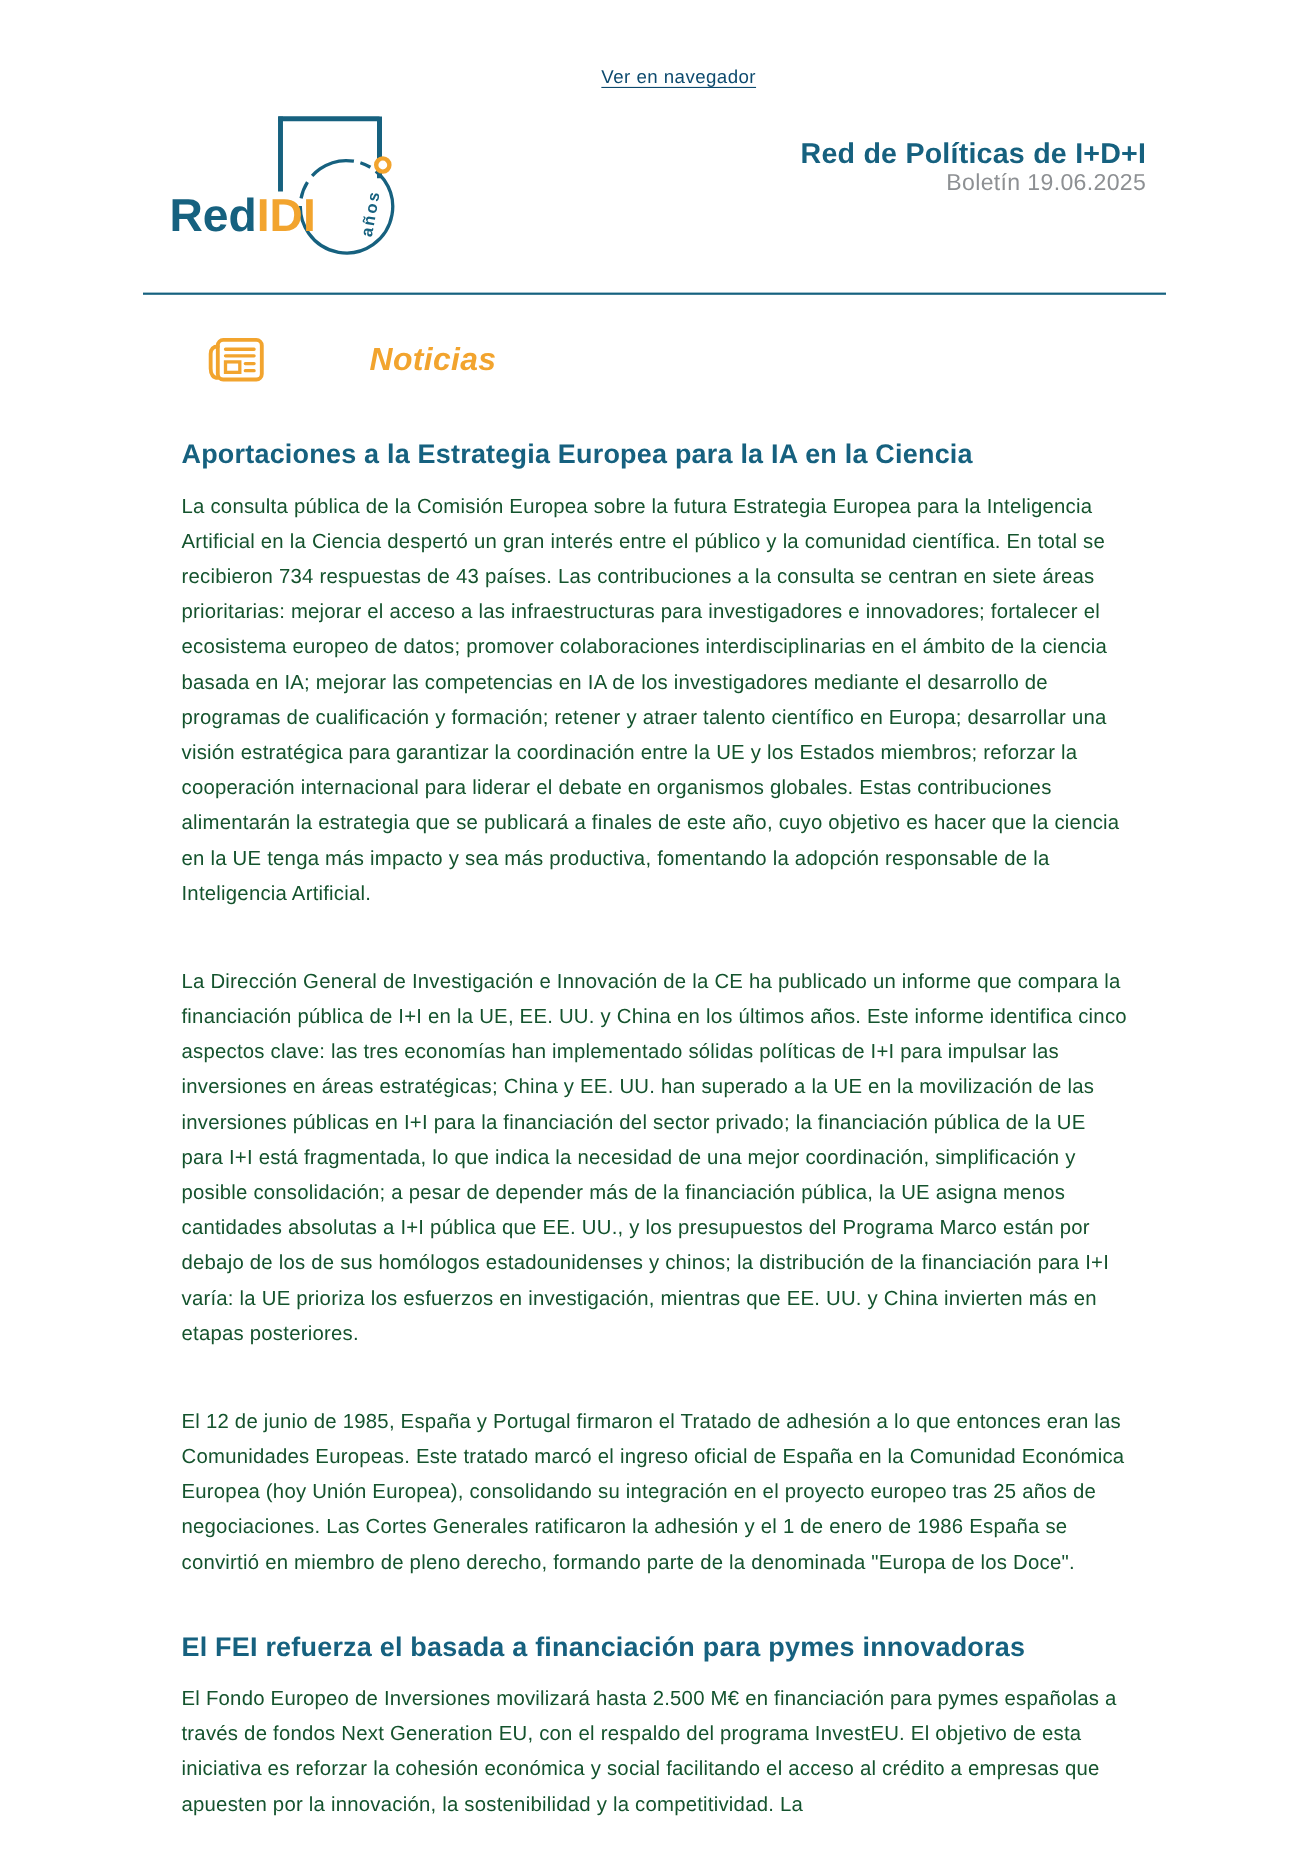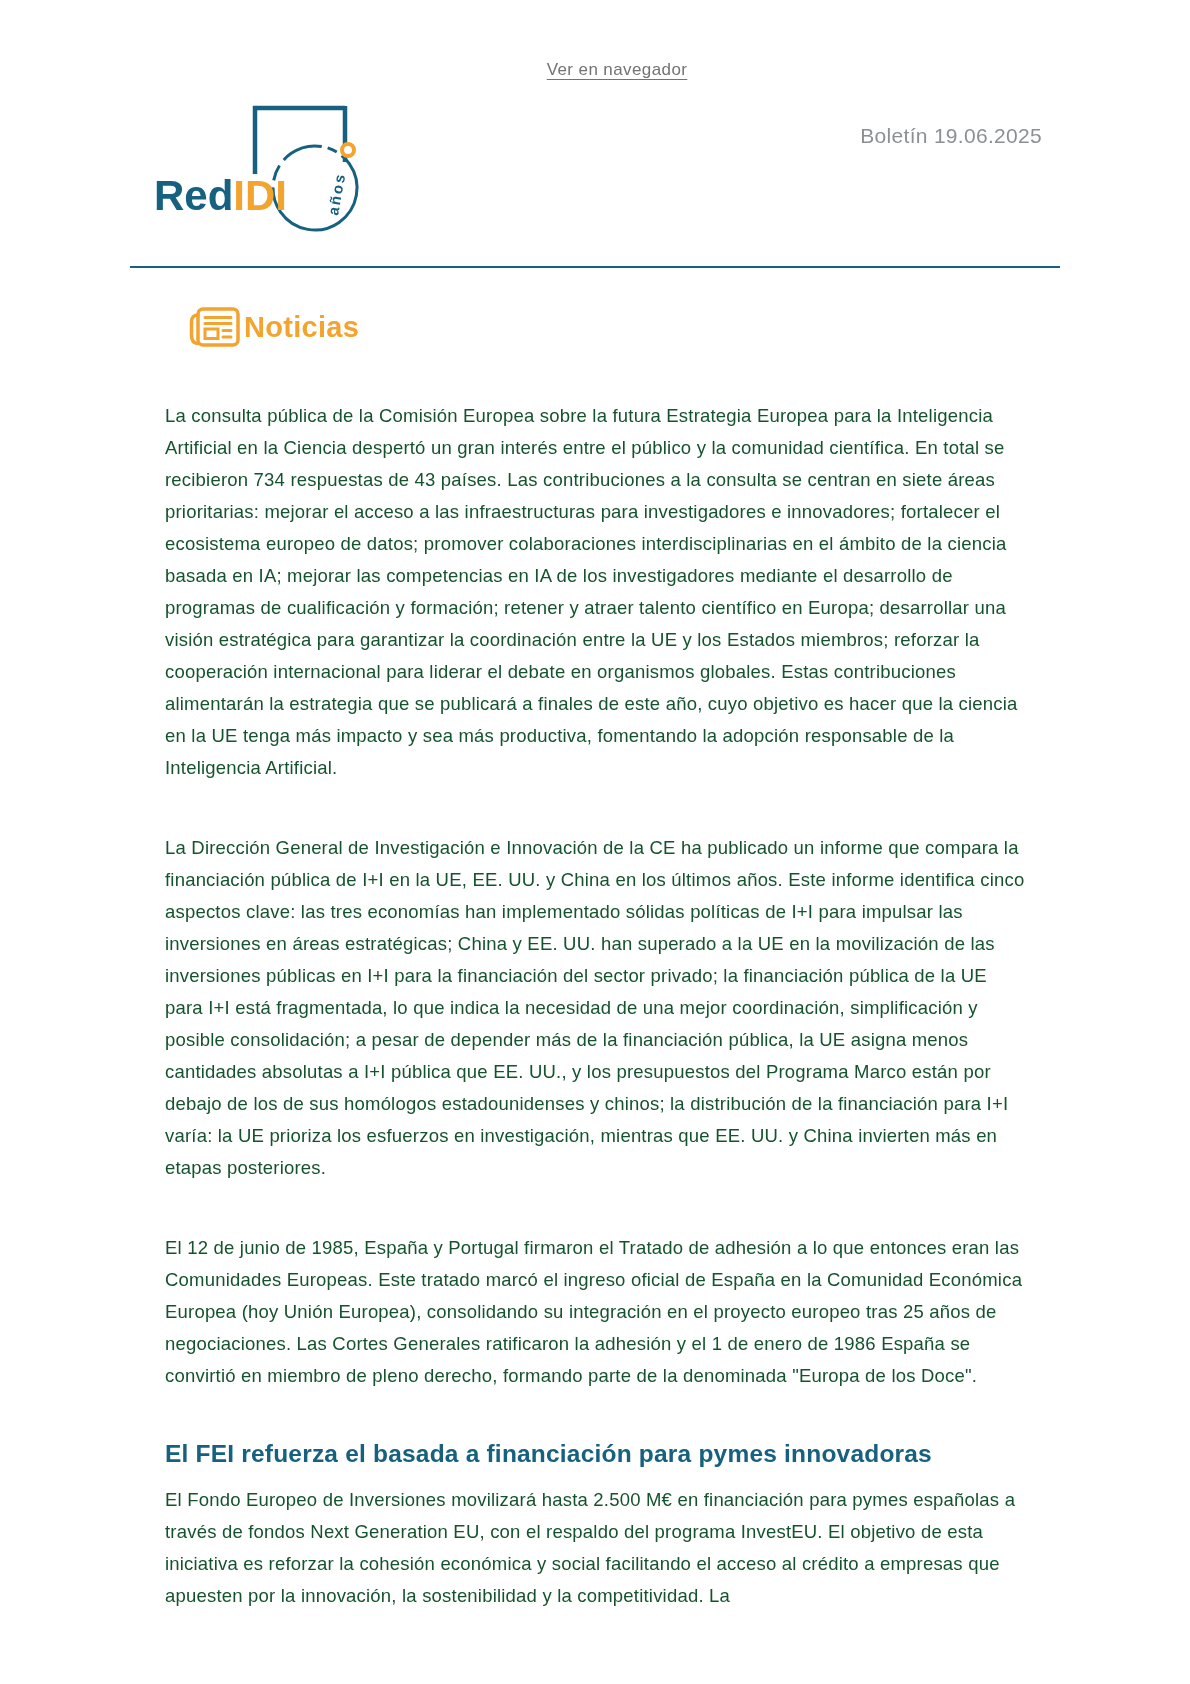--- a/index.html
+++ b/index.html
@@ -6,21 +6,21 @@
   html, body {
     width: 1190px;
     background: #ffffff;
     font-family: "Liberation Sans", sans-serif;
   }
   body { height: 1684px; overflow: hidden; }
   .wrapper { width: 930px; margin: 0 auto; }
 
   .view-link-row { text-align: center; padding-top: 60px; }
   .view-link {
-    color: #737373;
+    color: #0c4a6e;
     font-size: 17px;
     letter-spacing: 0.4px;
     text-decoration: underline;
     text-underline-offset: 4px;
     cursor: pointer;
     margin-left: 44px;
   }
 
   .header {
     display: flex;
@@ -48,21 +48,23 @@
   .section-row {
     display: flex;
     align-items: center;
     margin-top: 34px;
     padding-left: 56px;
   }
   .section-title {
     color: #f2a42e;
     font-size: 29px;
     font-weight: 700;
+    margin-left: 92px;
     letter-spacing: 0.3px;
+    font-style: italic;
   }
 
   .content { padding: 0 35px; }
   .article { margin-top: 48px; }
   .article-title {
     color: #16617f;
     font-size: 24.5px;
     font-weight: 700;
     letter-spacing: 0.2px;
     margin-bottom: 16px;
@@ -98,38 +100,40 @@
 
         <text transform="translate(186 128) rotate(-80)" font-size="15" font-weight="700" fill="#16617f" letter-spacing="2" font-family="Liberation Sans, sans-serif">años</text>
 
         <text x="2" y="122" font-size="42" font-weight="700" font-family="Liberation Sans, sans-serif">
           <tspan fill="#16617f">Red</tspan><tspan fill="#f2a42e">IDI</tspan>
         </text>
       </svg>
     </div>
 
     <div class="header-right">
+      <div class="brand-title">Red de Políticas de I+D+I</div>
       <div class="bulletin-date">Boletín 19.06.2025</div>
     </div>
   </div>
 
   <div class="section-row">
     <svg width="58" height="50" viewBox="0 0 58 50">
       <rect x="12" y="7" width="40" height="36" rx="5" fill="none" stroke="#f2a42e" stroke-width="3.5"></rect>
       <path d="M12 13 C8 13 5.5 15.5 5.5 19.5 L5.5 33 C5.5 38.5 8 41.5 12 41.5" fill="none" stroke="#f2a42e" stroke-width="3.5" stroke-linecap="round"></path>
       <path d="M19 15.5 H 45 M19 21.5 H 45" stroke="#f2a42e" stroke-width="3" stroke-linecap="round"></path>
       <rect x="19" y="27" width="13" height="9.5" fill="none" stroke="#f2a42e" stroke-width="3"></rect>
       <path d="M37 28.5 H 45 M37 35 H 45" stroke="#f2a42e" stroke-width="3" stroke-linecap="round"></path>
     </svg>
     <div class="section-title">Noticias</div>
   </div>
 
   <div class="content">
 
     <div class="article">
+      <div class="article-title">Aportaciones a la Estrategia Europea para la IA en la Ciencia</div>
       <div class="article-body">La consulta pública de la Comisión Europea sobre la futura Estrategia Europea para la Inteligencia Artificial en la Ciencia despertó un gran interés entre el público y la comunidad científica. En total se recibieron 734 respuestas de 43 países. Las contribuciones a la consulta se centran en siete áreas prioritarias: mejorar el acceso a las infraestructuras para investigadores e innovadores; fortalecer el ecosistema europeo de datos; promover colaboraciones interdisciplinarias en el ámbito de la ciencia basada en IA; mejorar las competencias en IA de los investigadores mediante el desarrollo de programas de cualificación y formación; retener y atraer talento científico en Europa; desarrollar una visión estratégica para garantizar la coordinación entre la UE y los Estados miembros; reforzar la cooperación internacional para liderar el debate en organismos globales. Estas contribuciones alimentarán la estrategia que se publicará a finales de este año, cuyo objetivo es hacer que la ciencia en la UE tenga más impacto y sea más productiva, fomentando la adopción responsable de la Inteligencia Artificial.</div>
     </div>
 
     <div class="article">
       <div class="article-body">La Dirección General de Investigación e Innovación de la CE ha publicado un informe que compara la financiación pública de I+I en la UE, EE. UU. y China en los últimos años. Este informe identifica cinco aspectos clave: las tres economías han implementado sólidas políticas de I+I para impulsar las inversiones en áreas estratégicas; China y EE. UU. han superado a la UE en la movilización de las inversiones públicas en I+I para la financiación del sector privado; la financiación pública de la UE para I+I está fragmentada, lo que indica la necesidad de una mejor coordinación, simplificación y posible consolidación; a pesar de depender más de la financiación pública, la UE asigna menos cantidades absolutas a I+I pública que EE. UU., y los presupuestos del Programa Marco están por debajo de los de sus homólogos estadounidenses y chinos; la distribución de la financiación para I+I varía: la UE prioriza los esfuerzos en investigación, mientras que EE. UU. y China invierten más en etapas posteriores.</div>
     </div>
 
     <div class="article">
       <div class="article-body">El 12 de junio de 1985, España y Portugal firmaron el Tratado de adhesión a lo que entonces eran las Comunidades Europeas. Este tratado marcó el ingreso oficial de España en la Comunidad Económica Europea (hoy Unión Europea), consolidando su integración en el proyecto europeo tras 25 años de negociaciones. Las Cortes Generales ratificaron la adhesión y el 1 de enero de 1986 España se convirtió en miembro de pleno derecho, formando parte de la denominada "Europa de los Doce".</div>
     </div>

